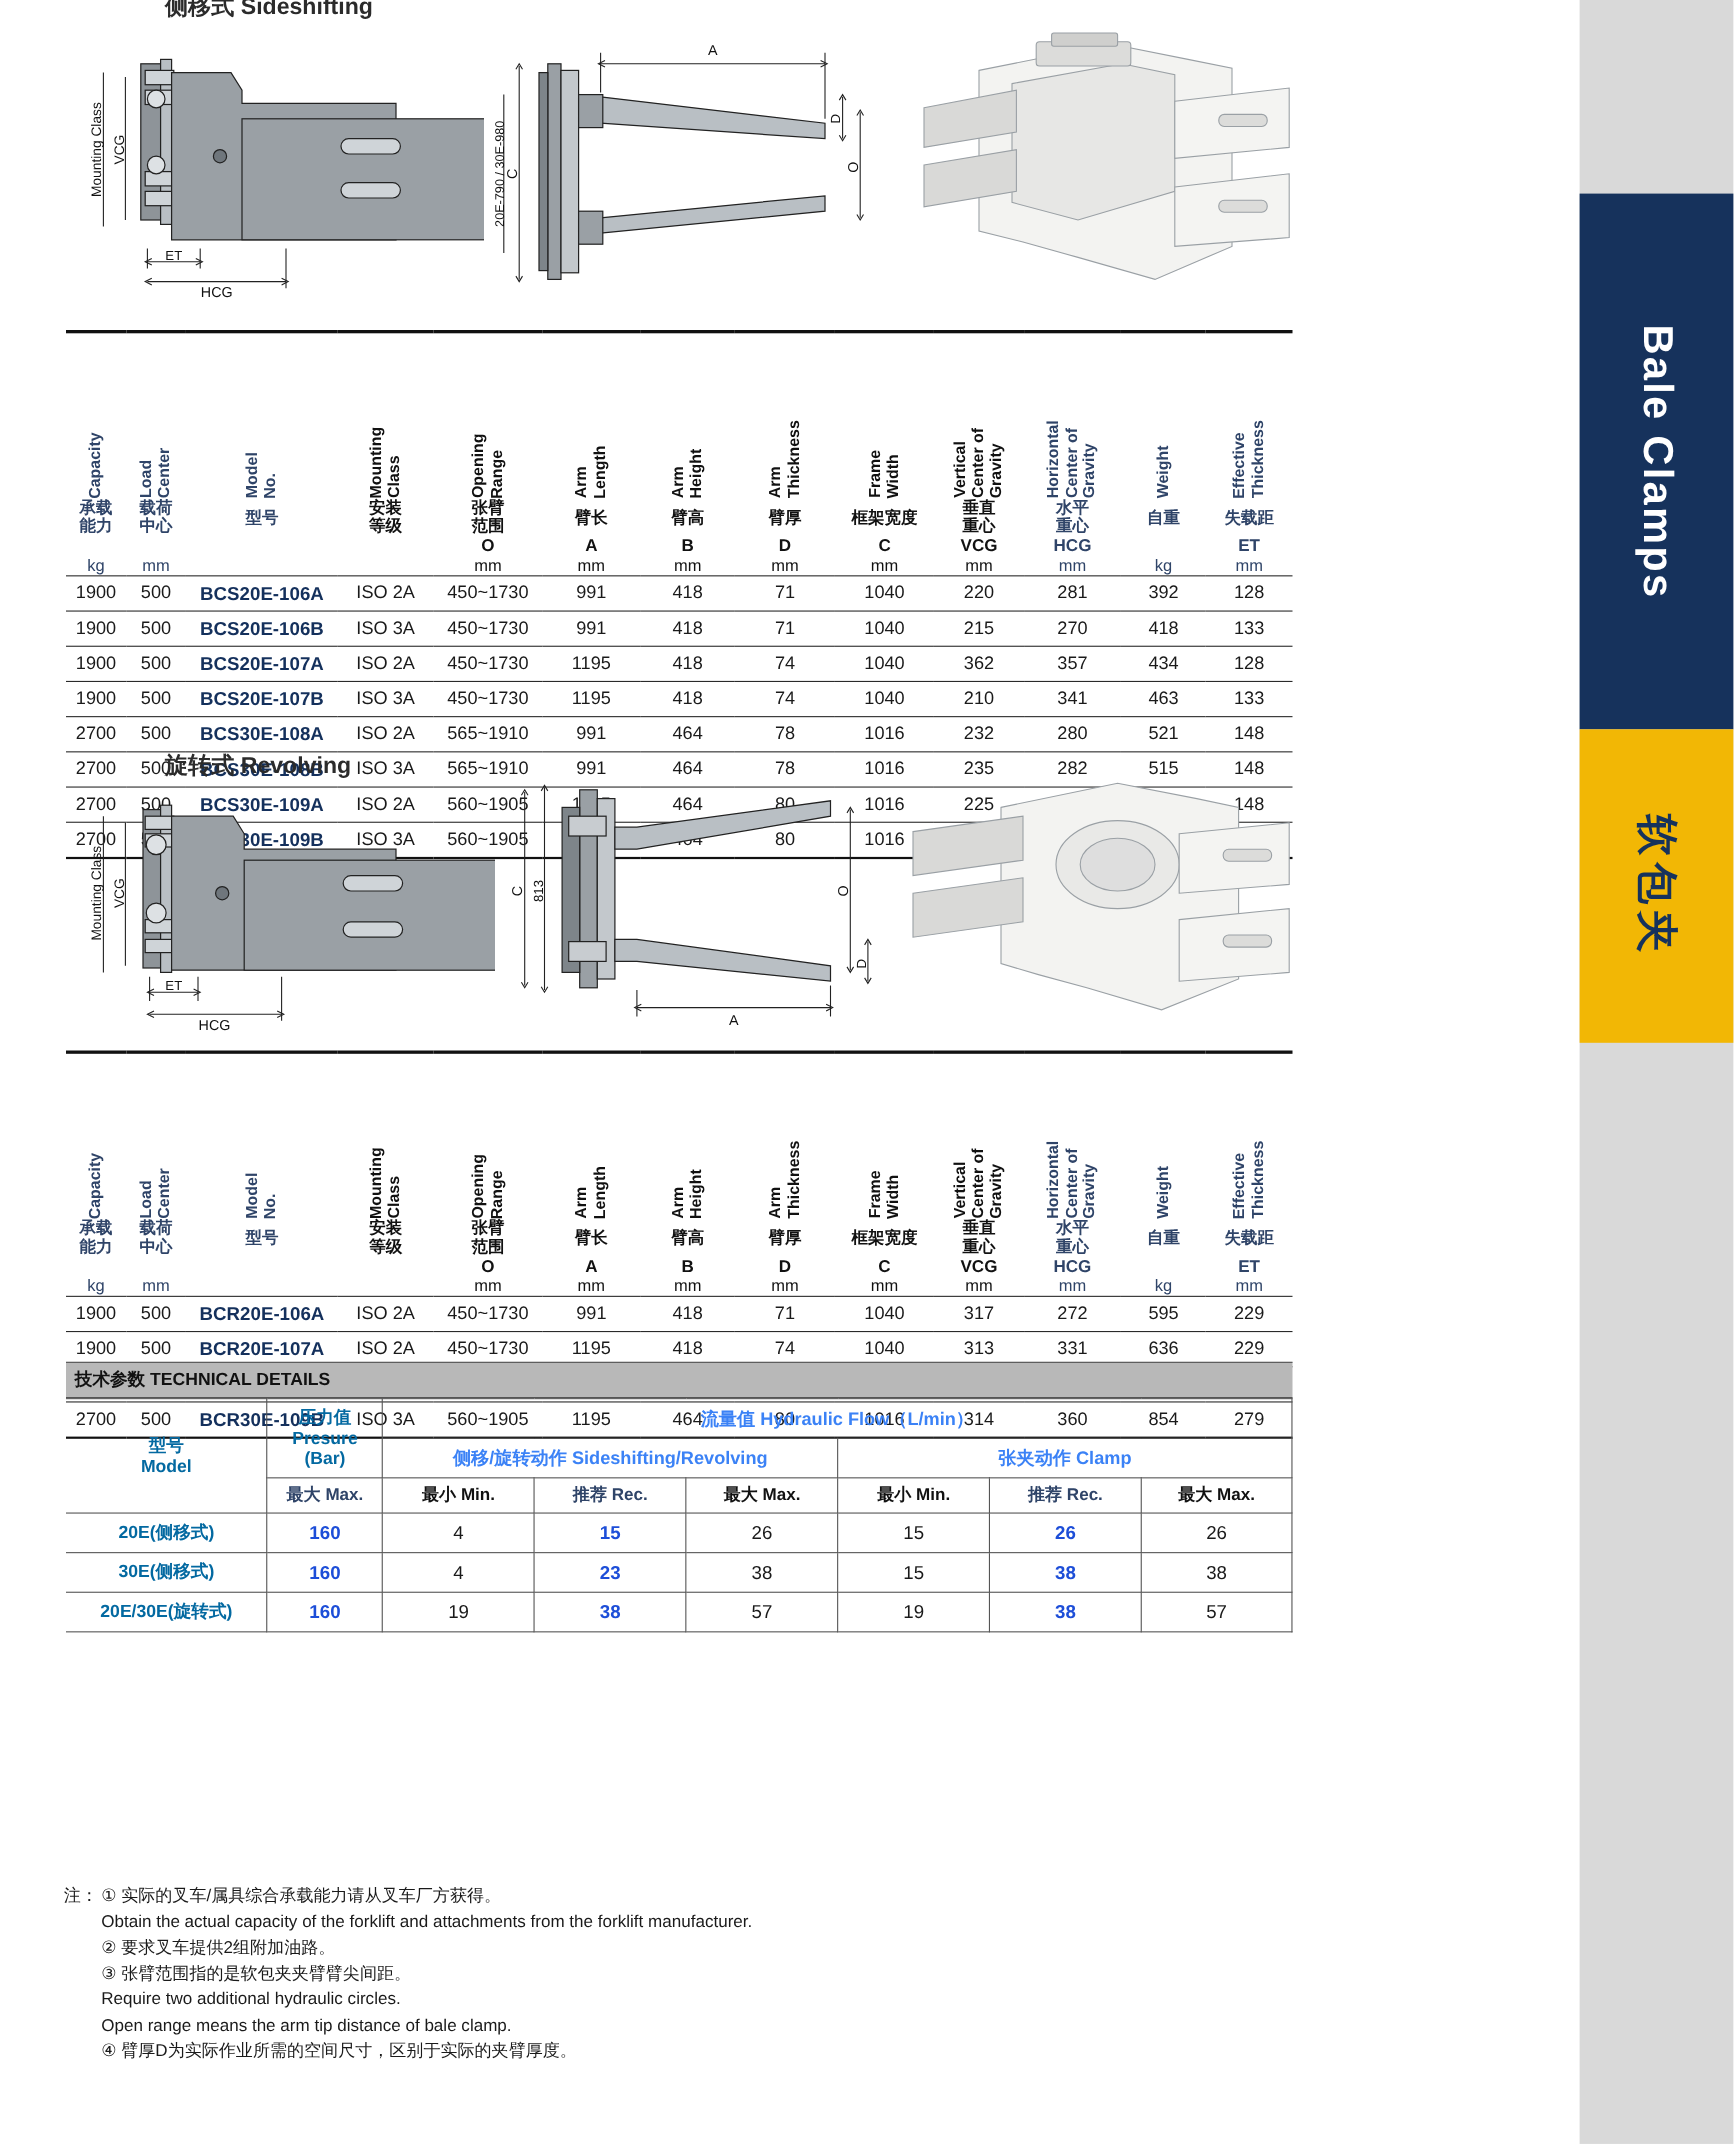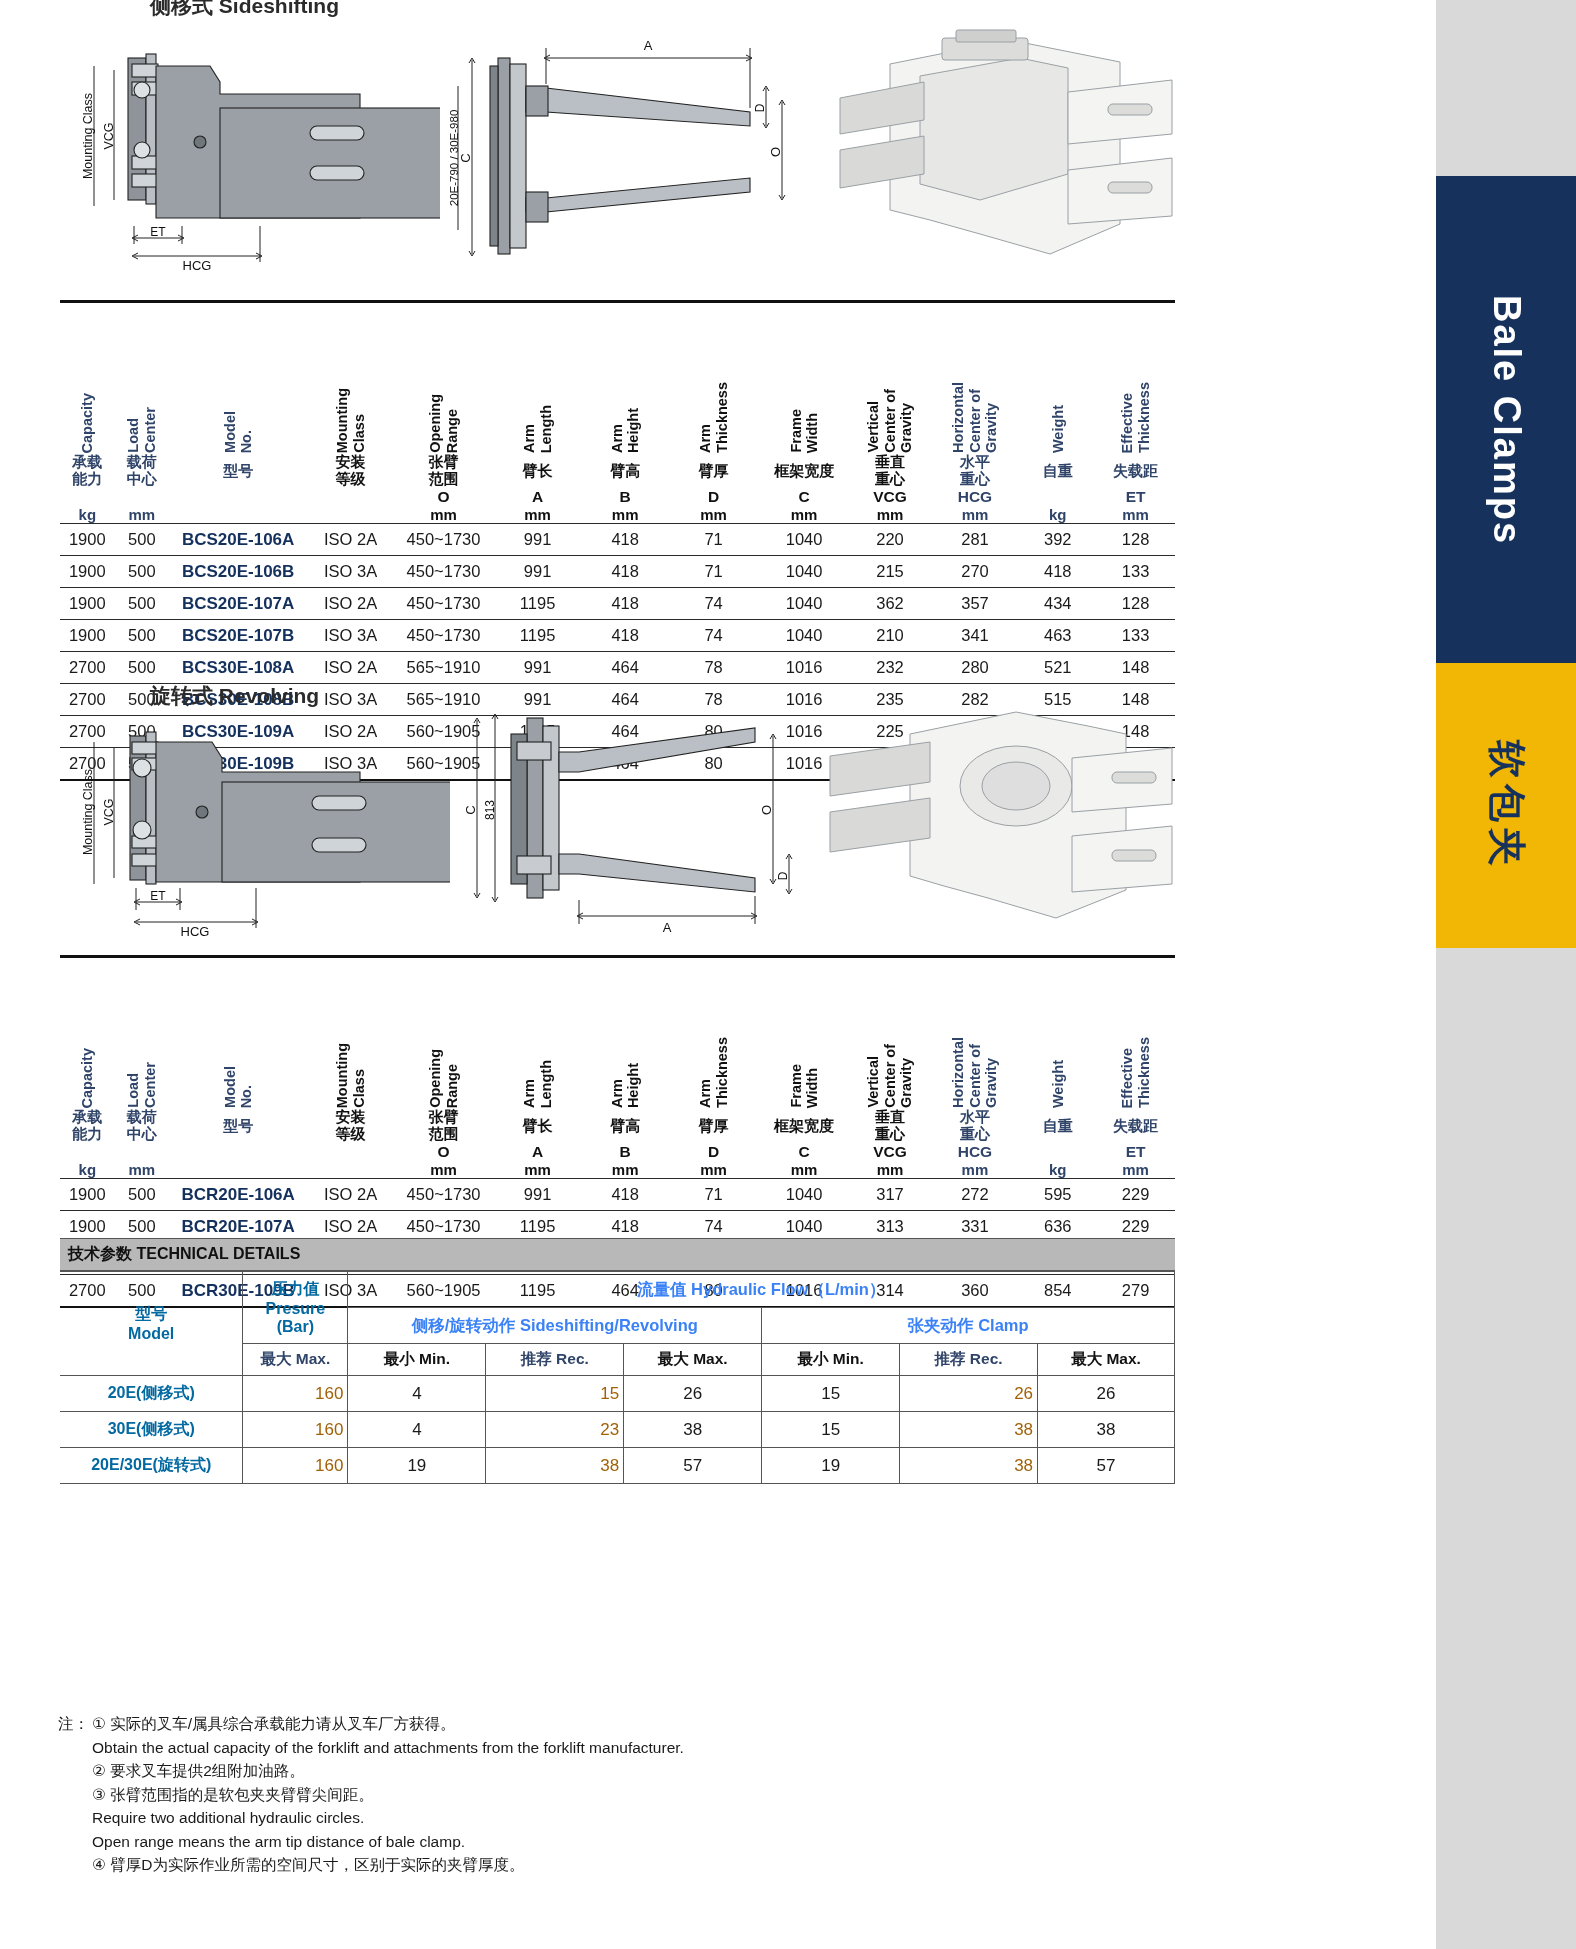--- a/index.html
+++ b/index.html
@@ -35,41 +35,41 @@
   
   .spec{position:absolute;left:60px;width:1115px;border-collapse:collapse;}
   .spec .rot{height:150px;vertical-align:bottom;padding:0;}
   .rotwrap{display:flex;align-items:flex-end;justify-content:center;height:150px;gap:2px;}
   .rotwrap span{
     writing-mode:vertical-rl;transform:rotate(180deg);
     font-size:14.5px;font-weight:bold;line-height:1;white-space:nowrap;
   }
   .cn{font-size:15px;font-weight:bold;text-align:center;line-height:1.15;}
   .sym{font-size:15.5px;font-weight:bold;text-align:center;}
-  .unit{font-size:15px;font-weight:bold;text-align:center;}
+  .unit{font-size:15px;font-weight:normal;text-align:center;}
   .blue{color:#2f4468;}
   .blk{color:#111111;}
   .spec td{padding:0 2px;}
   .hdrtop{border-top:3px solid #111;}
   .drow td{font-size:16.5px;text-align:center;padding:6px 2px 5px;color:#1a1a1a;
            border-top:1.5px solid #2a2a2a;}
   .drow td.model{font-weight:bold;color:#14305c;font-size:17px;}
   .lastrule{border-top:2.5px solid #111;height:3px;}
 
   
   .tdwrap{position:absolute;left:60px;width:1115px;}
   .td-head{background:#b8b8b8;font-size:16px;font-weight:bold;padding:5px 8px;color:#111;
            border-top:1.5px solid #555;border-bottom:1.5px solid #555;}
   table.td{width:100%;border-collapse:collapse;}
   table.td td,table.td th{border:1.2px solid #555;text-align:center;font-weight:bold;}
   table.td .modelcell{font-size:16px;color:#0369a1;padding:7px 4px;}
   table.td .grp{font-size:16.5px;padding:6px 4px;color:#3b82f6;margin-top:12px;}
   table.td .sub{font-size:15.5px;padding:5px 4px;}
   table.td .val{font-size:17px;padding:7px 4px;font-weight:normal;color:#1a1a1a;}
-  table.td .val.b{font-weight:normal;color:#a16207;text-align:right;}
+  table.td .val.b{font-weight:bold;color:#1d4ed8;}
   .noborder-l{border-left:none !important;}
 
   
   .notes{position:absolute;left:58px;width:1100px;font-size:15.5px;line-height:1.52;color:#1a1a1a;}
   .notes .row{display:flex;}
   .notes .lab{width:34px;flex:0 0 34px;}
   .notes .bodytxt{flex:1;}
   .notes .ind{padding-left:34px;}
 </style>
 </head>

